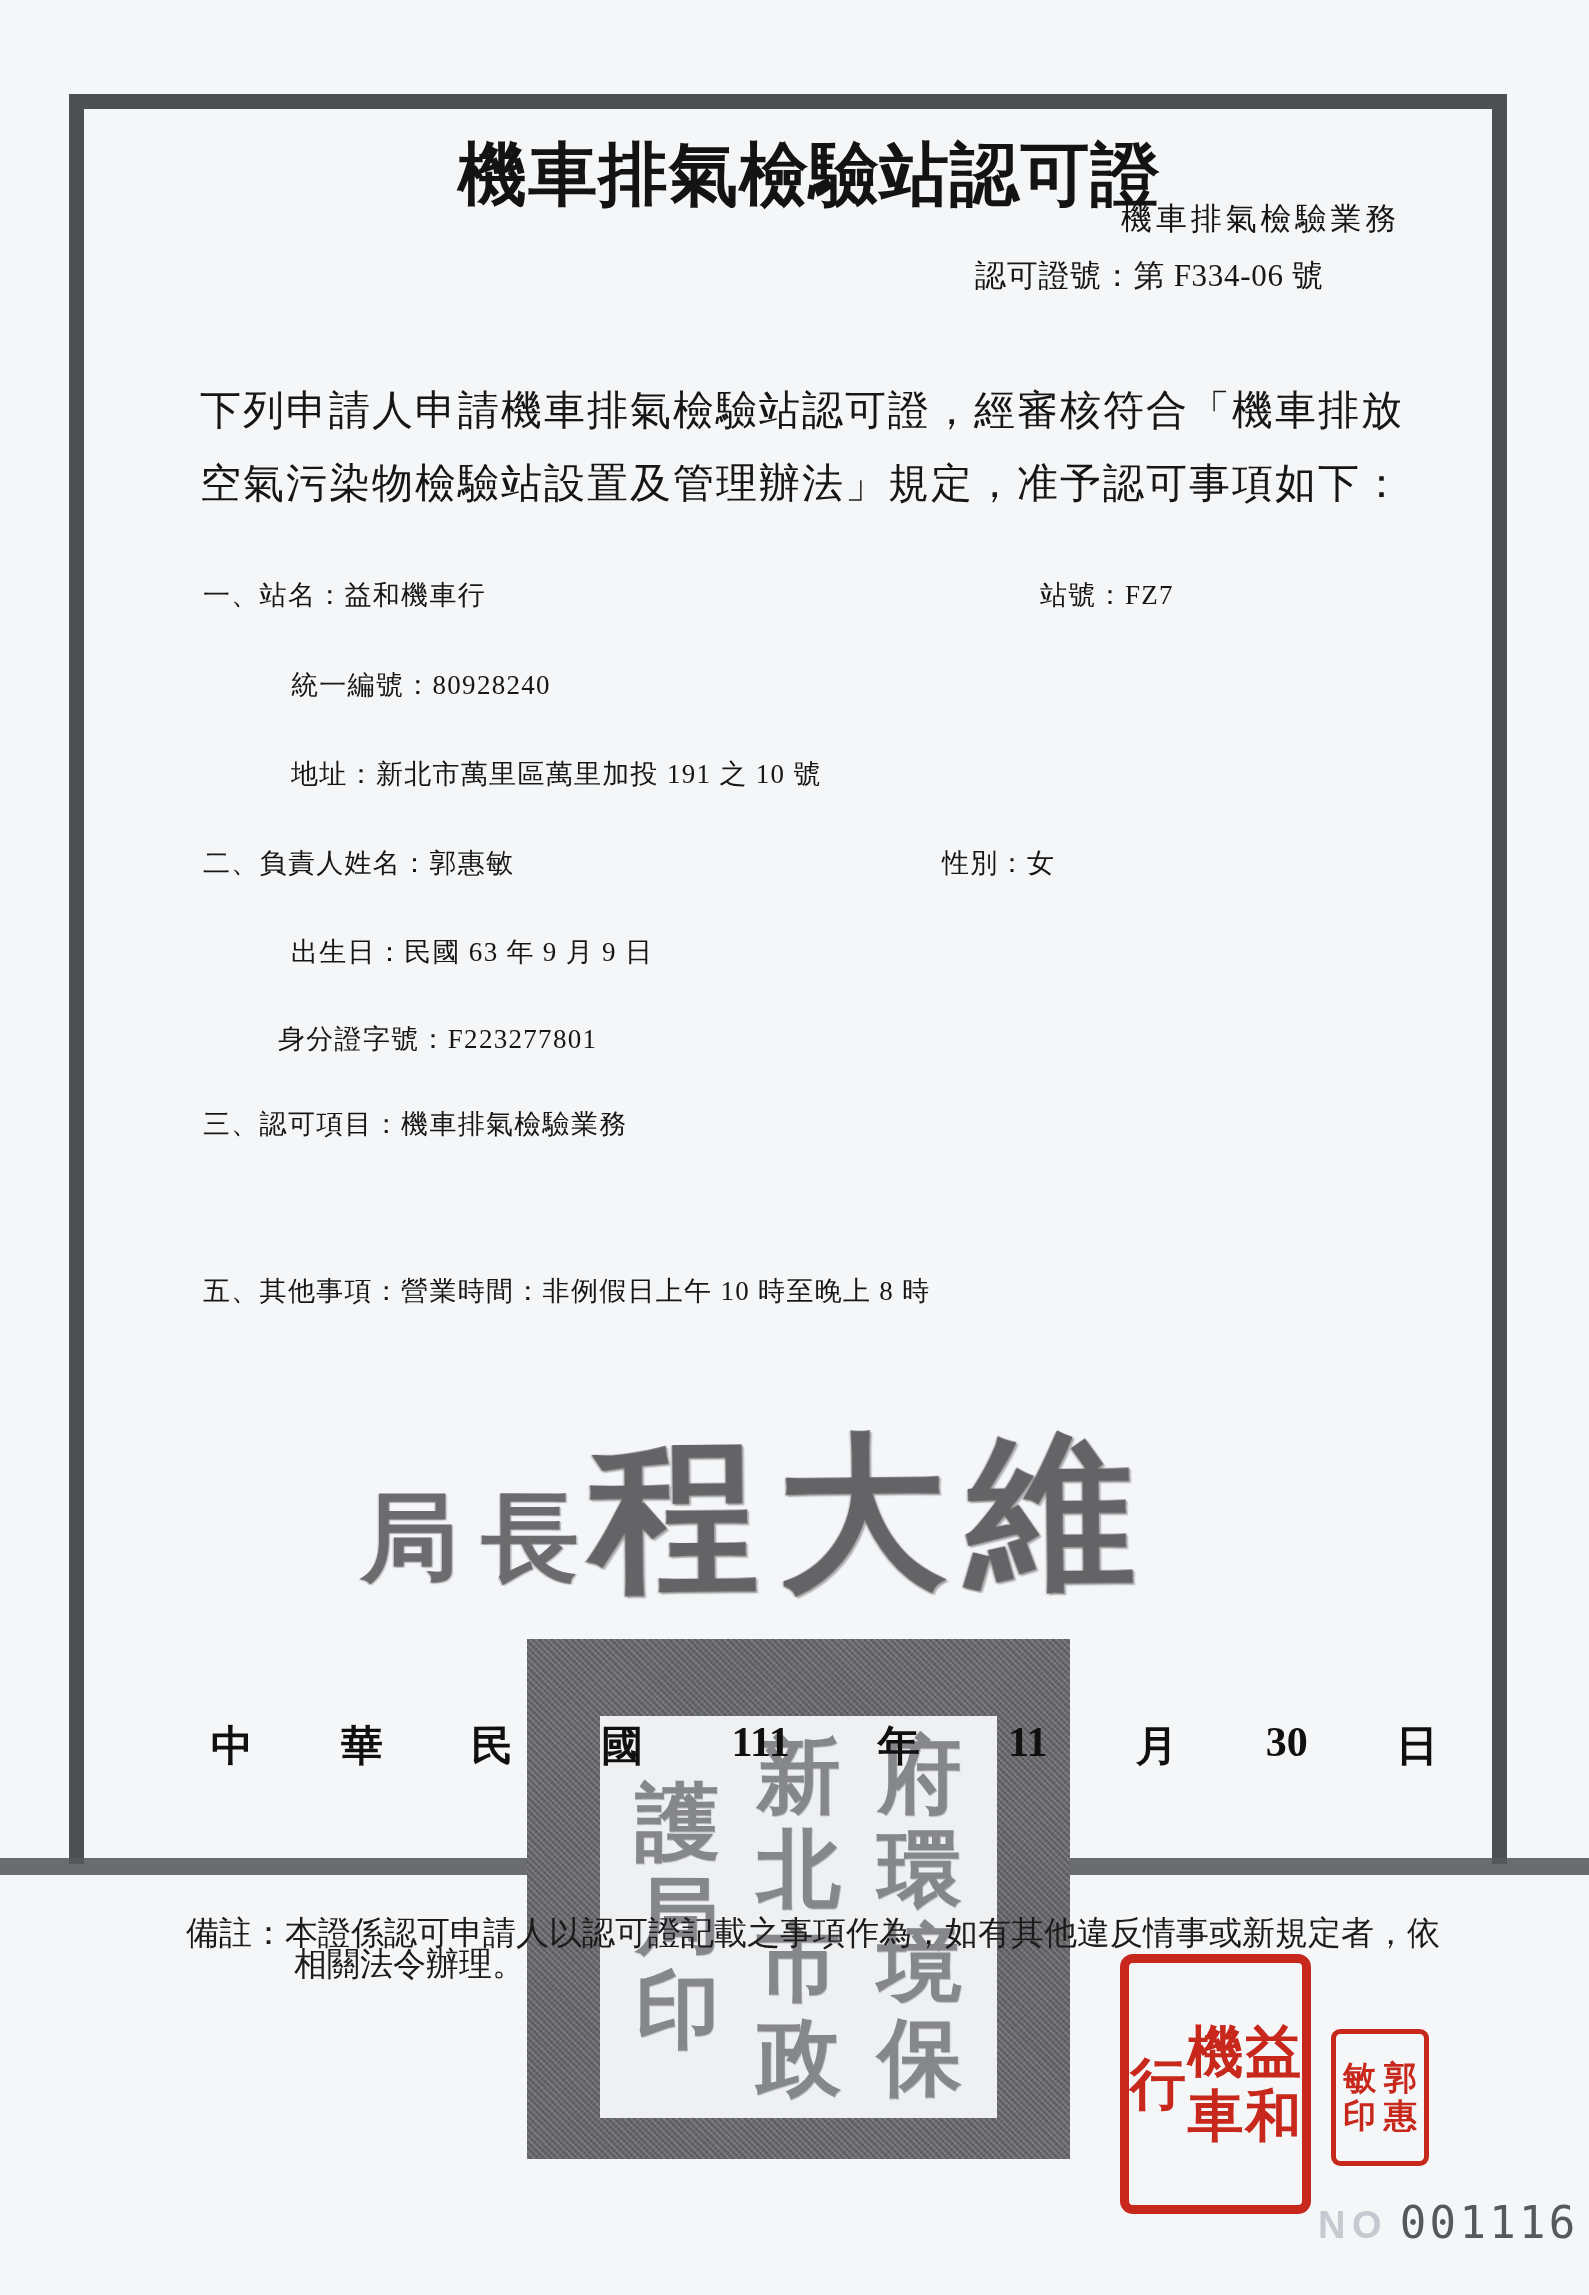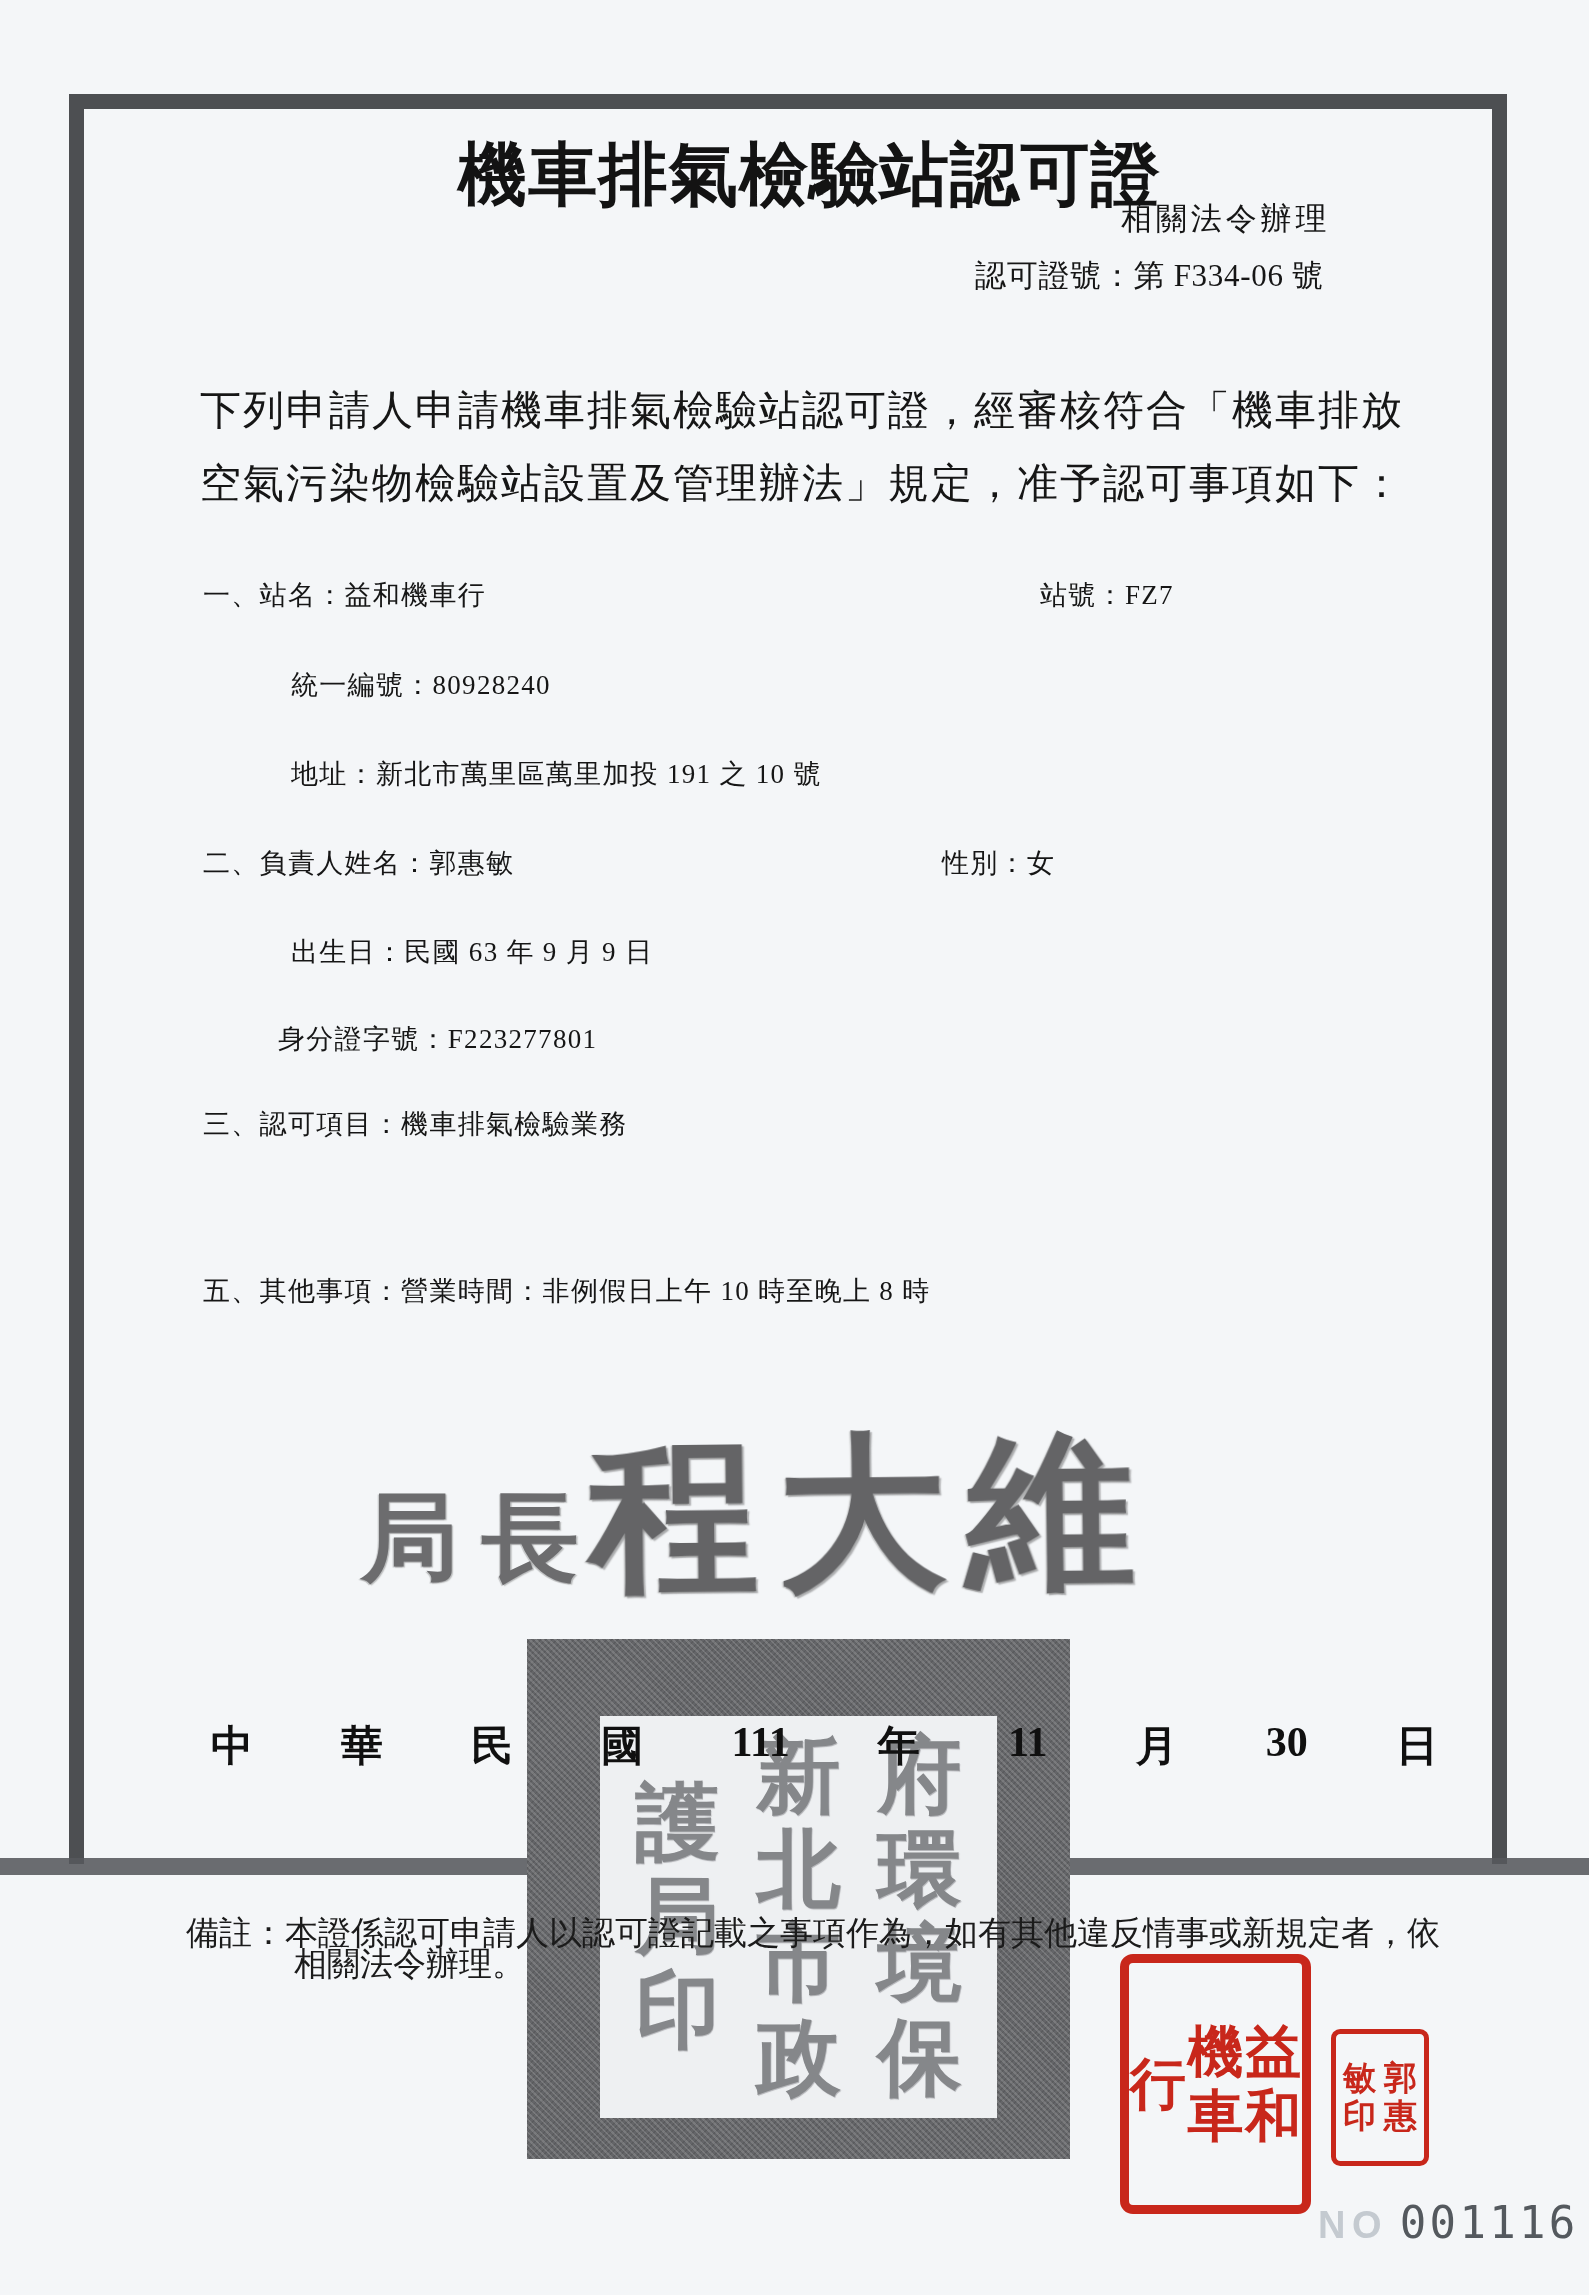--- a/index.html
+++ b/index.html
@@ -172,21 +172,21 @@
 </head>
 <body>
 
 <div class="page">
 
   <div class="frame"></div>
   <div class="bottom-band"></div>
 
   <h1 class="title">機車排氣檢驗站認可證</h1>
 
-  <div class="ref1">相關法令辦理</div>
+  <div class="ref1">機車排氣檢驗業務</div>
   <div class="ref2">認可證號：第 F334-06 號</div>
 
   <div class="intro">
     <div>下列申請人申請機車排氣檢驗站認可證，經審核符合「機車排放</div>
     <div>空氣污染物檢驗站設置及管理辦法」規定，准予認可事項如下：</div>
   </div>
 
   <div class="row r1">一、站名：益和機車行</div>
   <div class="row r1b">站號：FZ7</div>
   <div class="row r2">統一編號：80928240</div>

